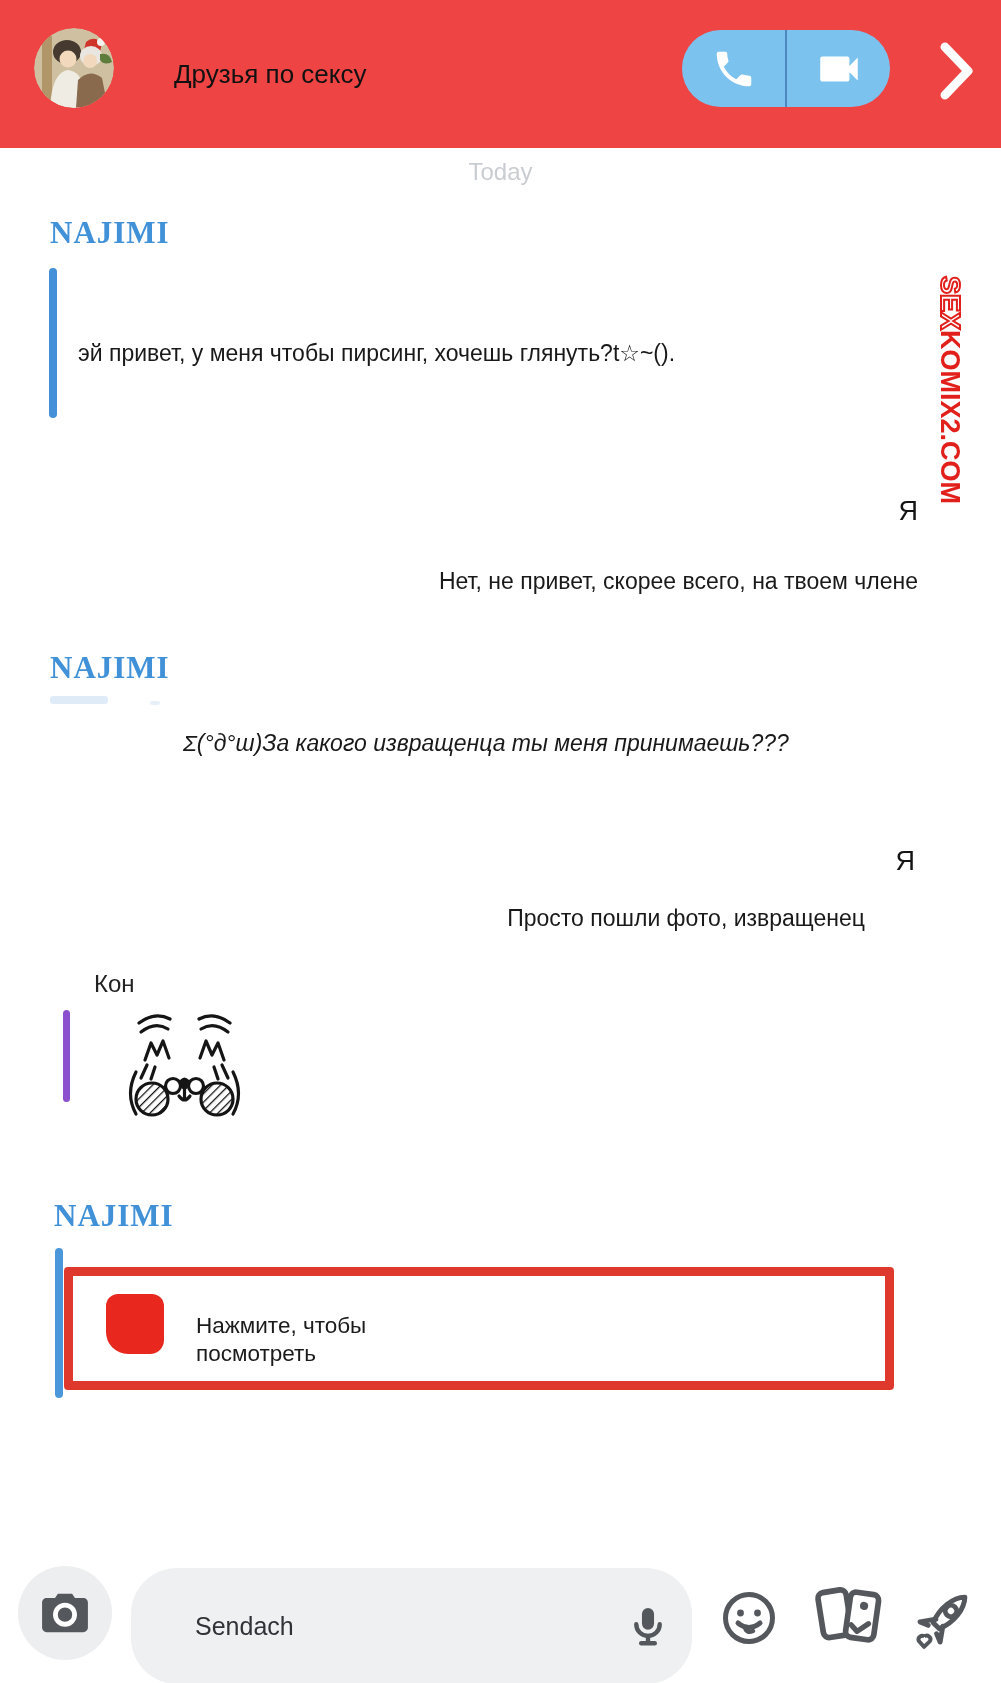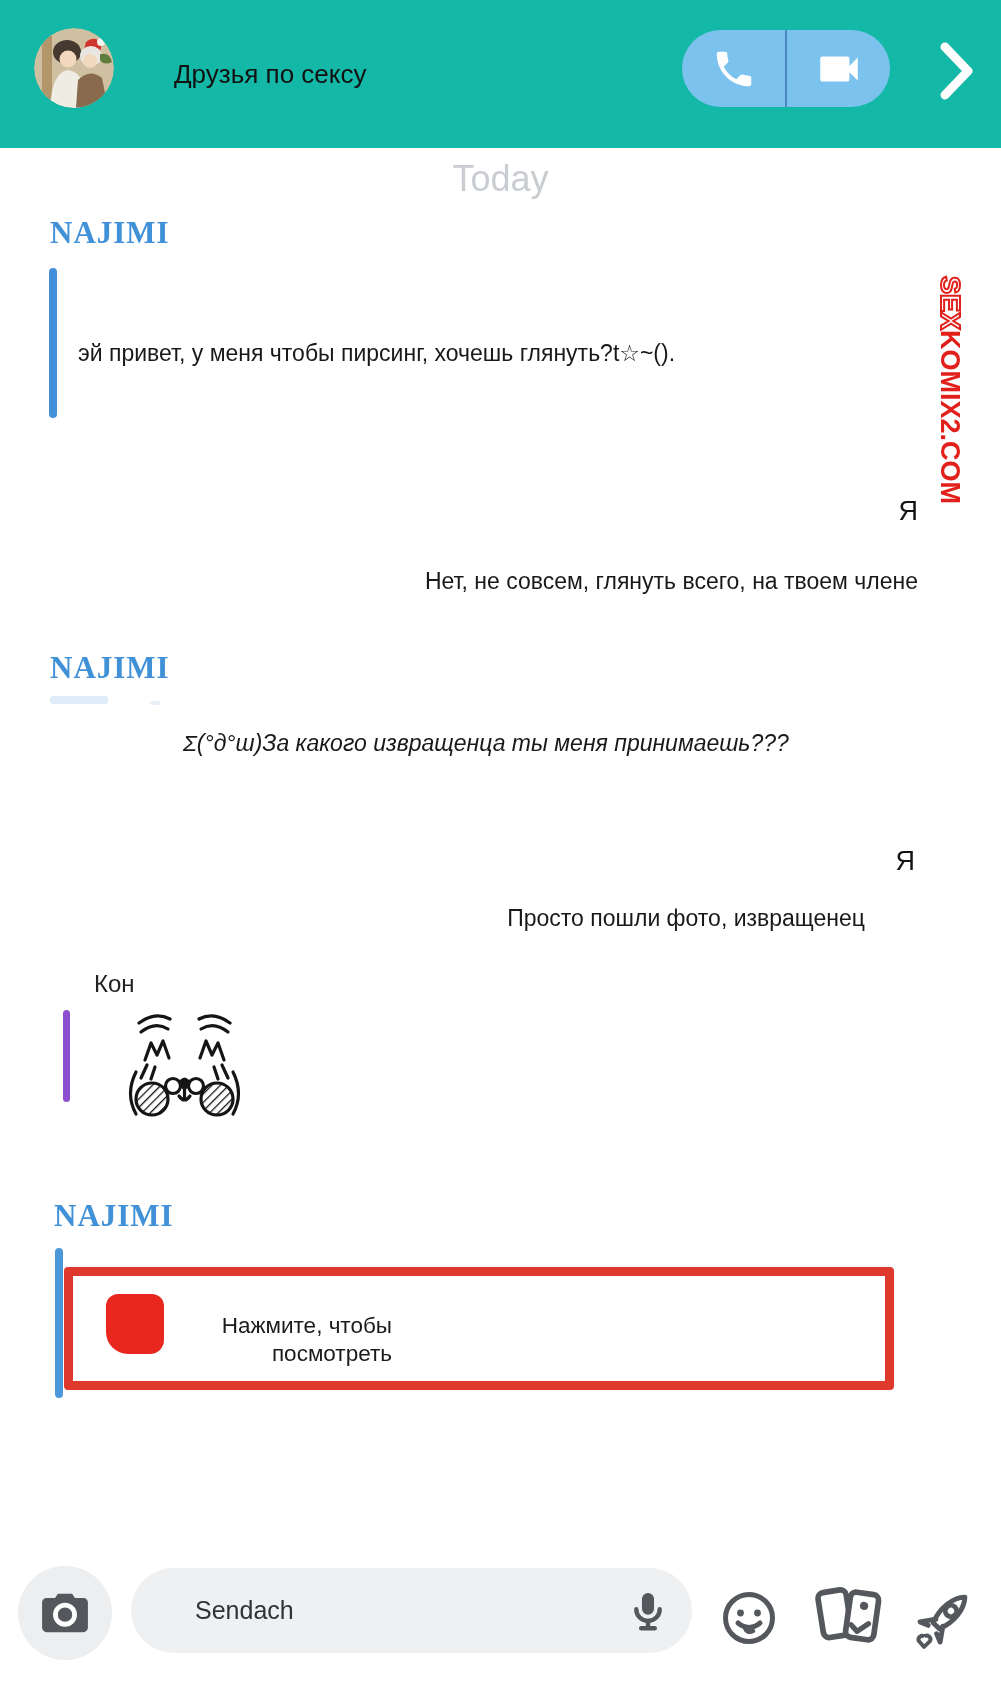--- a/index.html
+++ b/index.html
@@ -1,29 +1,29 @@
 <!DOCTYPE html>
 <html><head>
 <meta charset="utf-8">
 <style>
   html,body{margin:0;padding:0;background:#fff;}
   .screen{
     position:relative;width:1001px;height:1683px;overflow:hidden;background:#fff;
     font-family:"Liberation Sans","DejaVu Sans",sans-serif;color:#1a1a1a;
   }
   
-  #hdr{position:absolute;left:0;top:0;width:1001px;height:148px;background:#14b8a6;}
+  #hdr{position:absolute;left:0;top:0;width:1001px;height:148px;background:#ef4444;}
   #avatar{position:absolute;left:34px;top:28px;width:80px;height:80px;border-radius:50%;overflow:hidden;cursor:pointer;}
   #title{position:absolute;left:174px;top:0;height:148px;display:flex;align-items:center;font-size:26px;color:#111;}
   #pill{position:absolute;left:682px;top:30px;width:208px;height:77px;border-radius:39px;background:#7cc2ef;display:flex;overflow:hidden;}
   .pill-half{flex:1;display:flex;align-items:center;justify-content:center;cursor:pointer;border:none;background:transparent;padding:0;}
   .pill-half + .pill-half{border-left:2px solid #4d87c0;}
   #chev{position:absolute;left:938px;top:42px;width:38px;height:58px;cursor:pointer;}
   
-  #today{position:absolute;left:0;top:158px;width:1001px;text-align:center;font-size:36px;color:#c9cdd2;}
+  #today{position:absolute;left:0;top:158px;width:1001px;text-align:center;font-size:24px;color:#c9cdd2;}
   
   .najimi{position:absolute;font-size:31px;font-weight:700;color:#4191d8;letter-spacing:1px;font-family:Liberation Serif, serif;}
   #najimi1{left:50px;top:215px;}
   #najimi2{left:50px;top:650px;}
   #najimi3{left:54px;top:1198px;}
   .vbar{position:absolute;width:8px;border-radius:4px;}
   #bar1{left:49px;top:268px;height:150px;background:#4390d8;}
   #bar-purple{left:63px;top:1010px;height:92px;width:7px;background:#8a50ce;}
   #bar3{left:55px;top:1248px;height:150px;background:#4a97da;}
   .msg{position:absolute;font-size:23px;color:#191919;white-space:nowrap;}
@@ -36,31 +36,31 @@
   #reply2{right:136px;top:905px;}
   #kon{position:absolute;left:82px;top:970px;font-size:24px;color:#222;margin-left:12px;}
   #smudge1{position:absolute;left:50px;top:696px;width:58px;height:8px;background:#c9def2;border-radius:3px;opacity:.6;}
   #smudge2{position:absolute;left:150px;top:701px;width:10px;height:4px;background:#cfe2f3;border-radius:2px;opacity:.5;}
   #kaomoji{position:absolute;left:112px;top:1006px;}
   
   #attach{position:absolute;left:64px;top:1267px;width:830px;height:123px;box-sizing:border-box;
           border:9px solid #df392e;border-radius:4px;background:#fff;cursor:pointer;}
   #thumb{position:absolute;left:106px;top:1294px;width:58px;height:60px;background:#e8281e;
          border-radius:12px 12px 14px 22px;}
-  #attach-label{position:absolute;left:196px;top:1312px;width:196px;text-align:right;
+  #attach-label{position:absolute;left:196px;top:1312px;width:196px;text-align:left;
                 font-size:22.5px;line-height:28px;color:#1b1b1b;}
   
   #wm{position:absolute;left:934px;top:276px;writing-mode:vertical-rl;font-size:27px;font-weight:700;
       letter-spacing:0;white-space:nowrap;}
   #wm .outline{color:#fff;-webkit-text-stroke:2px #e2201b;}
   #wm .solid{color:#e2201b;}
   
   #cam-btn{position:absolute;left:18px;top:1566px;width:94px;height:94px;border-radius:50%;
            background:#edeef0;border:none;display:flex;align-items:center;justify-content:center;cursor:pointer;padding:0;}
-  #input-pill{position:absolute;left:131px;top:1568px;width:561px;height:85px;border-radius:46px;
+  #input-pill{position:absolute;left:131px;top:1568px;width:561px;height:116px;border-radius:46px;
               background:#eff0f2;display:flex;align-items:center;}
   #send-input{flex:1;margin-left:62px;border:none;background:transparent;outline:none;
               font-family:inherit;font-size:25px;color:#222;}
   #send-input::placeholder{color:#2f3236;opacity:1;}
   #mic-btn{border:none;background:transparent;cursor:pointer;padding:0;margin-right:22px;display:flex;}
   .tool-btn{position:absolute;border:none;background:transparent;cursor:pointer;padding:0;display:flex;
             align-items:center;justify-content:center;}
   #emoji-btn{left:720px;top:1589px;width:58px;height:58px;}
   #gallery-btn{left:810px;top:1582px;width:78px;height:68px;}
   #rocket-btn{left:908px;top:1582px;width:72px;height:72px;}
@@ -113,21 +113,21 @@
     </div>
   </div>
 
   <div id="today">Today</div>
 
   <div id="najimi1" class="najimi">NAJIMI</div>
   <div id="bar1" class="vbar"></div>
   <div id="msg1" class="msg">эй привет, у меня чтобы пирсинг, хочешь глянуть?t☆~().</div>
 
   <div id="me1" class="me-label">Я</div>
-  <div id="reply1" class="msg" style="left:auto;">Нет, не совсем, глянуть всего, на твоем члене</div>
+  <div id="reply1" class="msg" style="left:auto;">Нет, не привет, скорее всего, на твоем члене</div>
 
   <div id="najimi2" class="najimi">NAJIMI</div>
   <div id="smudge1"></div>
   <div id="smudge2"></div>
   <div id="msg2" class="msg">Σ(°д°ш)За какого извращенца ты меня принимаешь???</div>
 
   <div id="me2" class="me-label">Я</div>
   <div id="reply2" class="msg" style="left:auto;">Просто пошли фото, извращенец</div>
 
   <div id="kon">Кон</div>

